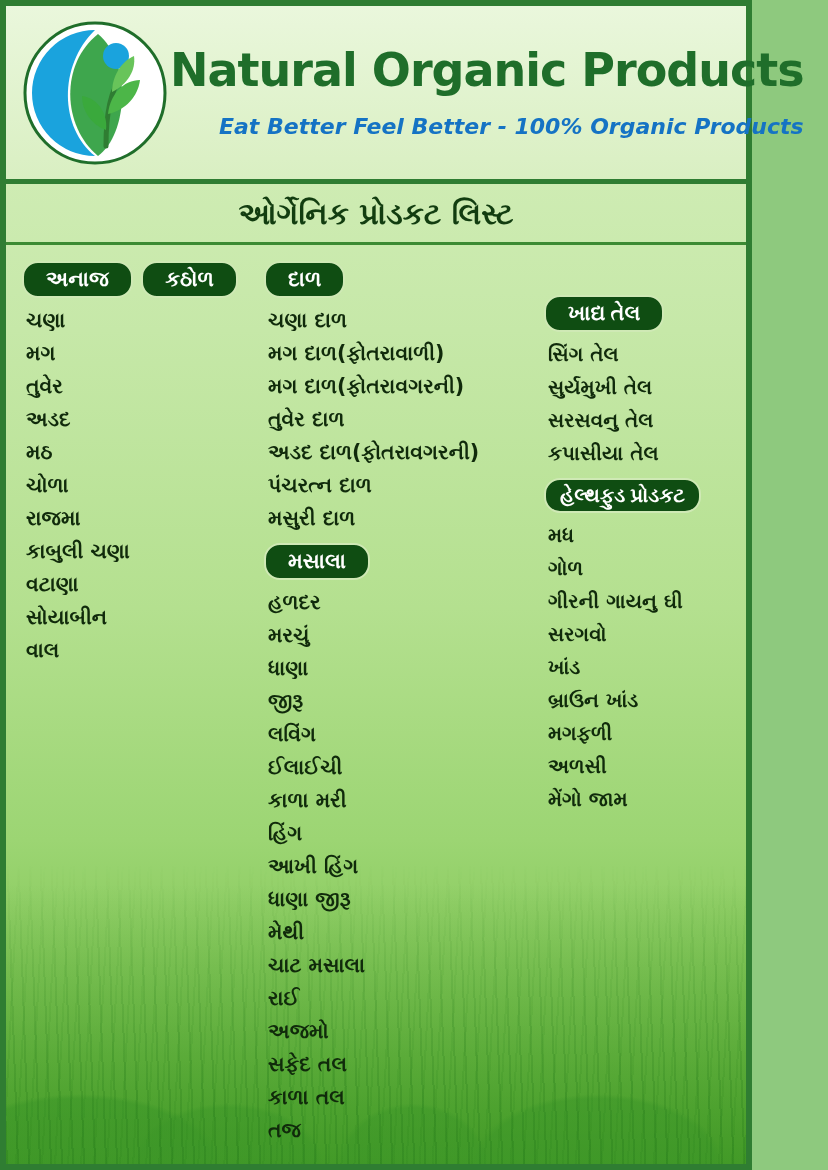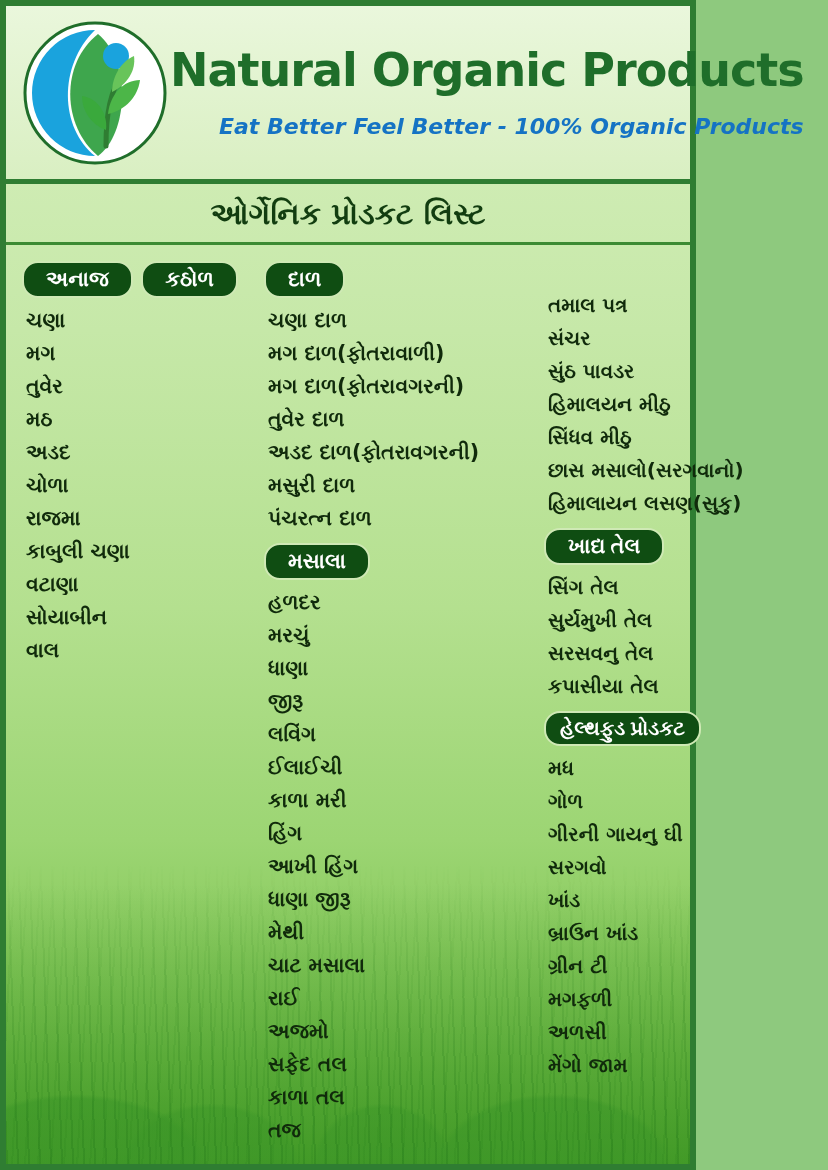--- a/index.html
+++ b/index.html
@@ -4,21 +4,21 @@
 <style>
   html,body{margin:0;padding:0;}
   body{
     width:828px;height:1170px;
     font-family:"Liberation Sans", sans-serif;
     background:#8ec97e;
     overflow:hidden;
   }
   .poster{
     position:relative;
-    width:696px;height:1170px;
+    width:752px;height:1170px;
     box-sizing:border-box;
     border:6px solid #2f7d32;
     background:
       linear-gradient(to bottom,#d8f0c0 0%,#c6e8a8 28%,#b4e08f 52%,#9cd573 72%,#7cc44f 88%,#5cb32f 100%);
   }
   
   .grass{
     position:absolute;left:0;right:0;bottom:0;height:330px;
     background:
       radial-gradient(ellipse at 10% 100%, rgba(60,150,40,.55) 0 14%, transparent 15%),
@@ -150,41 +150,41 @@
   <div class="columns">
 
     <div class="col col-1">
       <div class="cat">અનાજ</div>
 
       <div class="cat">કઠોળ</div>
       <ul class="items">
         <li>ચણા</li>
         <li>મગ</li>
         <li>તુવેર</li>
+        <li>અડદ</li>
         <li>મઠ</li>
-        <li>અડદ</li>
         <li>ચોળા</li>
         <li>રાજમા</li>
         <li>કાબુલી ચણા</li>
         <li>વટાણા</li>
         <li>સોયાબીન</li>
         <li>વાલ</li>
       </ul>
     </div>
 
     <div class="col col-2">
       <div class="cat">દાળ</div>
       <ul class="items">
         <li>ચણા દાળ</li>
         <li>મગ દાળ(ફોતરાવાળી)</li>
         <li>મગ દાળ(ફોતરાવગરની)</li>
         <li>તુવેર દાળ</li>
         <li>અડદ દાળ(ફોતરાવગરની)</li>
+        <li>પંચરત્ન દાળ</li>
         <li>મસુરી દાળ</li>
-        <li>પંચરત્ન દાળ</li>
       </ul>
 
       <div class="cat">મસાલા</div>
       <ul class="items">
         <li>હળદર</li>
         <li>મરચું</li>
         <li>ધાણા</li>
         <li>જીરૂ</li>
         <li>લવિંગ</li>
         <li>ઈલાઈચી</li>
@@ -197,47 +197,37 @@
         <li>રાઈ</li>
         <li>અજમો</li>
         <li>સફેદ તલ</li>
         <li>કાળા તલ</li>
         <li>તજ</li>
       </ul>
     </div>
 
     <div class="col col-3">
       <div class="spacer-top"></div>
-      <ul class="items">
-        <li>તમાલ પત્ર</li>
-        <li>સંચર</li>
-        <li>સુંઠ પાવડર</li>
-        <li>હિમાલયન મીઠુ</li>
-        <li>સિંધવ મીઠુ</li>
-        <li>છાસ મસાલો(સરગવાનો)</li>
-        <li>હિમાલાયન લસણ(સુકુ)</li>
-      </ul>
 
       <div class="cat">ખાદ્ય તેલ</div>
       <ul class="items">
         <li>સિંગ તેલ</li>
         <li>સુર્યમુખી તેલ</li>
         <li>સરસવનુ તેલ</li>
         <li>કપાસીયા તેલ</li>
       </ul>
 
       <div class="cat wide">હેલ્થફુડ પ્રોડકટ</div>
       <ul class="items">
         <li>મધ</li>
         <li>ગોળ</li>
         <li>ગીરની ગાયનુ ઘી</li>
         <li>સરગવો</li>
         <li>ખાંડ</li>
         <li>બ્રાઉન ખાંડ</li>
-        <li>ગ્રીન ટી</li>
         <li>મગફળી</li>
         <li>અળસી</li>
         <li>મેંગો જામ</li>
       </ul>
     </div>
 
   </div>
 </div>
 
 </body></html>

